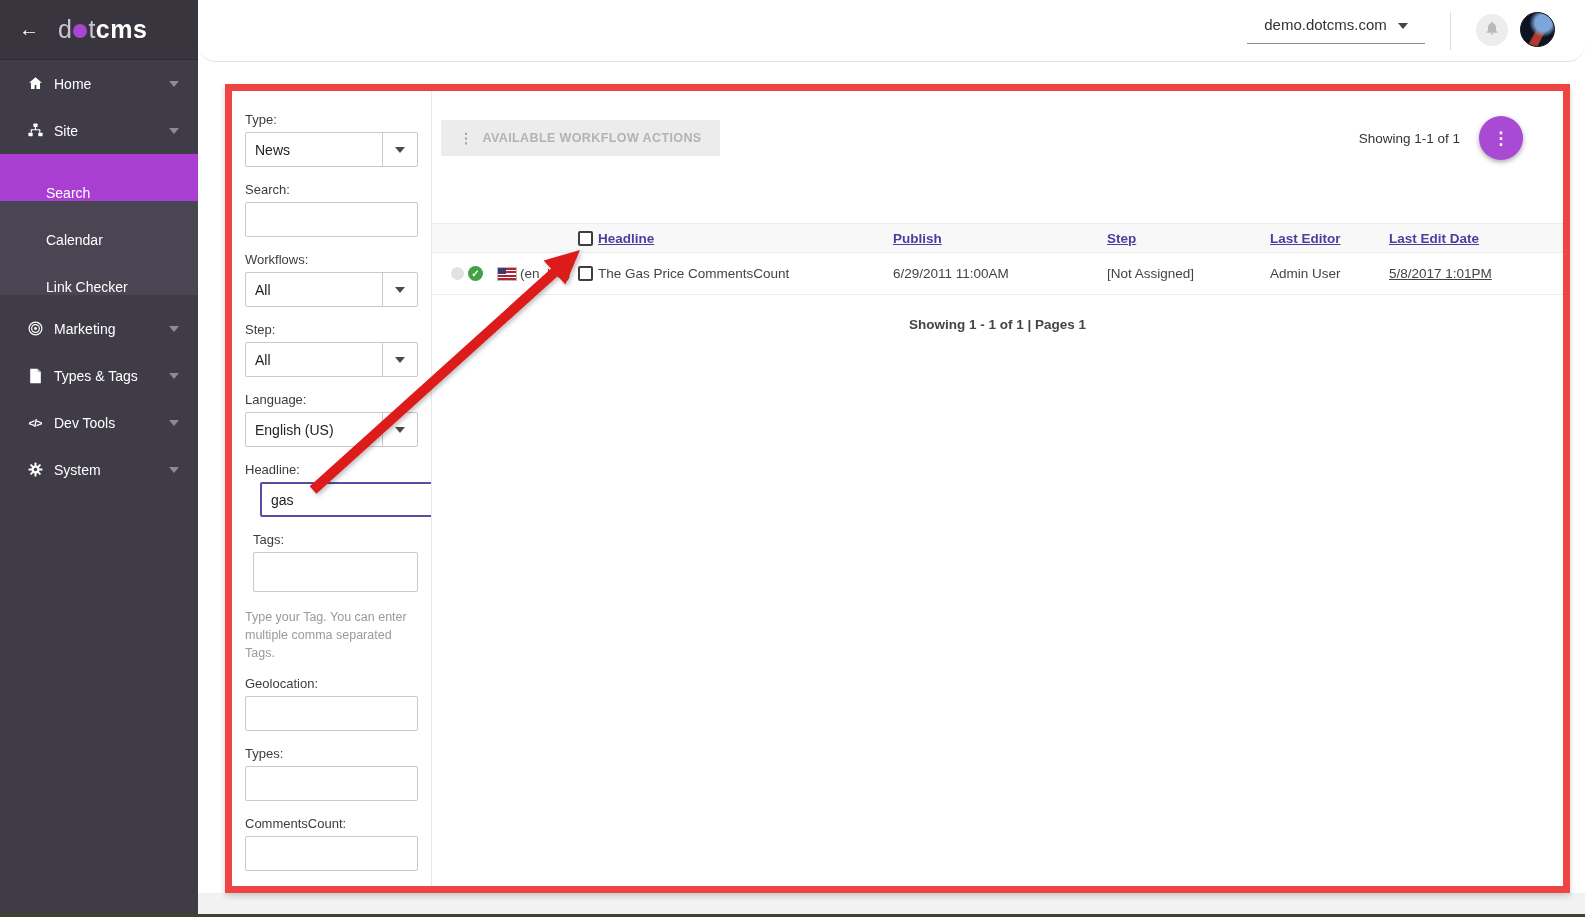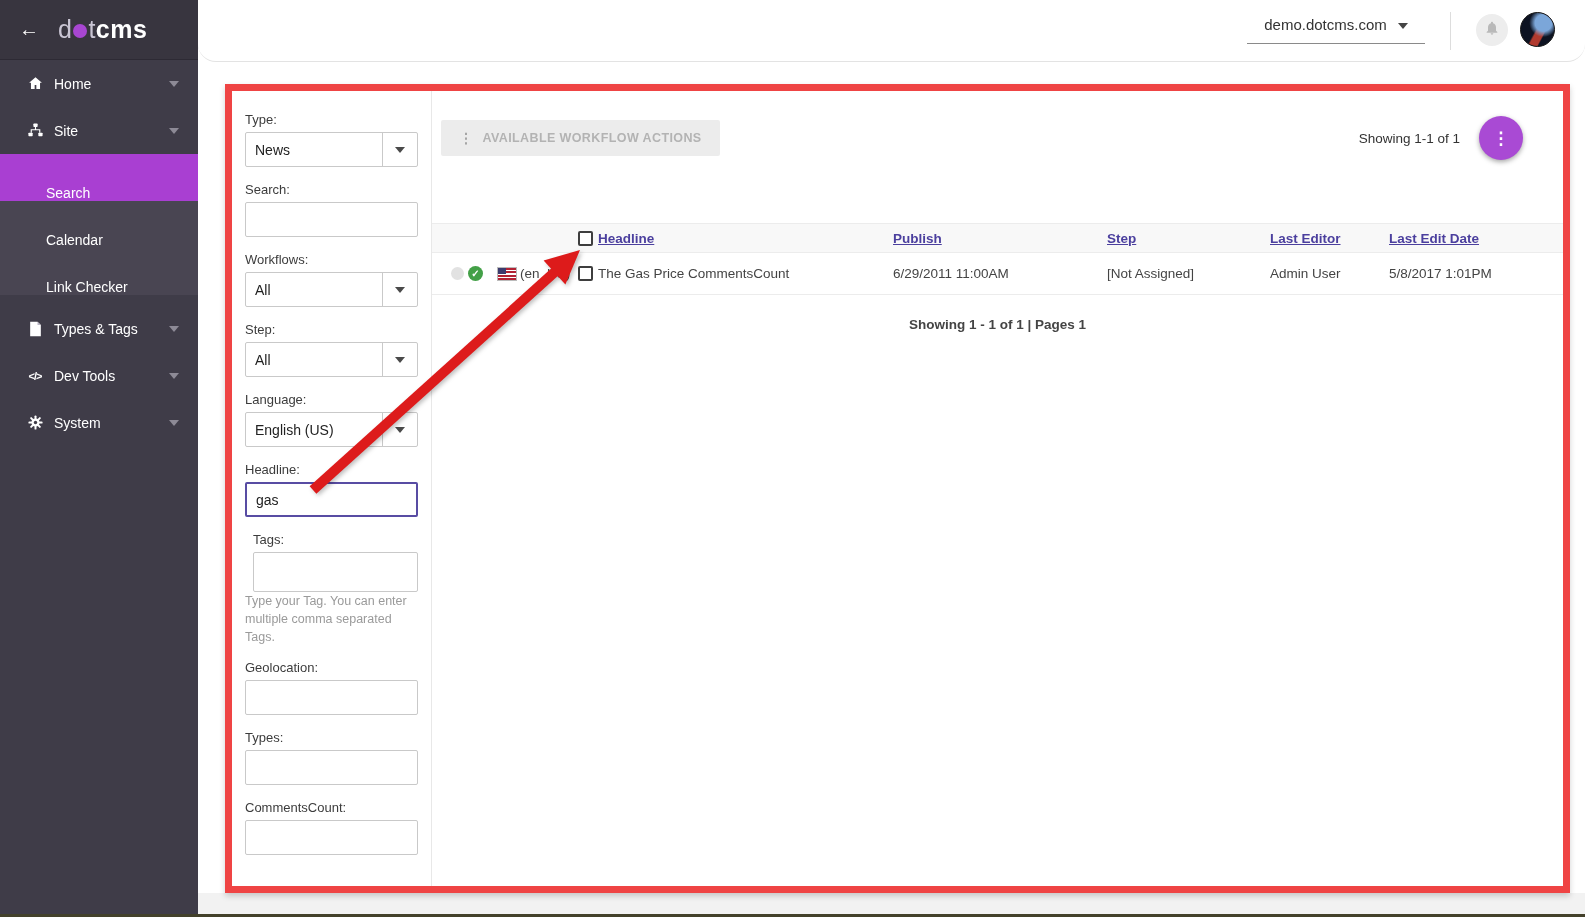--- a/index.html
+++ b/index.html
@@ -44,21 +44,21 @@
   .bottom-olive { position:absolute; left:0; top:914px; width:1585px; height:3px; background:#43412b; z-index:30; }
 
   
   .card { position:absolute; left:225px; top:84px; width:1345px; height:809px; background:#ffffff; border:7px solid #ef4444; box-shadow:0 3px 6px rgba(0,0,0,.18); z-index:2; }
 
   
   .filter-col { position:absolute; left:0; top:0; width:200px; height:100%; border-right:1px solid #e8e8e8; padding:21px 13px 0; overflow:hidden; }
   .f-label { font-size:13px; color:#3c3c3c; margin-bottom:5px; }
   .f-group { margin-bottom:15px; }
   .f-input { display:block; width:100%; height:35px; border:1px solid #c9c9c9; border-radius:2px; padding:0 9px; font-size:14px; color:#222; background:#fff; outline:none; }
-  .f-input.focused { border:2px solid #584ca3; }
+  .f-input.focused { border:2px solid #584ca3;margin-left:15px; }
   .f-textarea { height:40px; }
   .f-select { display:flex; height:35px; border:1px solid #c9c9c9; border-radius:2px; background:#fff; cursor:pointer; }
   .f-select .val { flex:1; display:flex; align-items:center; padding-left:9px; font-size:14px; color:#222; overflow:hidden; white-space:nowrap; }
   .f-select .caret-box { width:35px; border-left:1px solid #c9c9c9; display:flex; align-items:center; justify-content:center; }
   .dd-caret { width:0; height:0; border-left:5px solid transparent; border-right:5px solid transparent; border-top:6px solid #4a4a4a; }
   .helper { font-size:12.5px; color:#9a9a9a; line-height:1.45; margin-top:-9px; margin-bottom:14px; }
   .q-link { color:#4b3f9e; text-decoration:underline; cursor:pointer; }
 
   
   .list-area { position:absolute; left:200px; top:0; right:0; bottom:0; }
@@ -71,21 +71,21 @@
 
   .table { position:absolute; left:0; right:0; top:85px;margin-top:47px; }
   .thead { height:30px; background:#f8f8f8; border-top:1px solid #ececec; border-bottom:1px solid #ececec; display:flex; align-items:center; }
   .trow { height:42px; border-bottom:1px solid #ececec; display:flex; align-items:center; font-size:13.5px; color:#444; background:#fff; }
   .col-status { width:146px; display:flex; align-items:center; padding-left:19px; flex-shrink:0; }
   .col-check { width:20px; flex-shrink:0; display:flex; align-items:center; }
   .col-headline { width:295px; flex-shrink:0; padding-right:8px; }
   .col-publish { width:214px; flex-shrink:0; }
   .col-step { width:163px; flex-shrink:0; }
   .col-editor { width:119px; flex-shrink:0; }
-  .col-date { flex:1; }
+  .col-date { flex:1;text-decoration:underline; }
   .th-link { font-size:13.5px; font-weight:bold; color:#4b3f9e; text-decoration:underline; cursor:pointer; }
   .checkbox { width:15px; height:15px; border:2px solid #3e3e3e; border-radius:2px; background:#fff; cursor:pointer; }
   .status-dot { width:13px; height:13px; border-radius:50%; background:#e2e2e2; }
   .status-check { width:15px; height:15px; border-radius:50%; background:#43a047; color:#fff; font-size:10px; font-weight:bold; display:flex; align-items:center; justify-content:center; margin-left:4px; }
   .flag { width:18px; height:12px; position:relative; margin-left:15px; background:repeating-linear-gradient(180deg,#b22234 0 1.7px,#ffffff 1.7px 3.4px); outline:1px solid #bbb; }
   .flag::after { content:''; position:absolute; left:0; top:0; width:8px; height:6.5px; background:#3c3b6e; }
   .lang-label { margin-left:4px; color:#444; }
   .tfoot { margin-top:22px; text-align:center; font-size:13.5px; font-weight:bold; color:#444; }
 
   
@@ -135,20 +135,33 @@
     <div class="sub-item">
       <span>Calendar</span>
     </div>
     <div class="sub-item">
       <span>Link Checker</span>
     </div>
   </div>
 
   <div class="nav-gap"></div>
 
+  <div class="nav-item">
+    <span class="ni-icon">
+      <svg width="17" height="17" viewBox="0 0 24 24">
+          <g fill="none" stroke="#fff" stroke-width="1.7">
+            <circle cx="12" cy="12" r="9"></circle>
+            <circle cx="12" cy="12" r="5.4"></circle>
+          </g>
+          <circle cx="12" cy="12" r="2" fill="#fff"></circle>
+        </svg>
+    </span>
+    <span class="ni-label">Marketing</span>
+    <span class="chev down"></span>
+  </div>
 
   <div class="nav-item">
     <span class="ni-icon">
       <svg width="15" height="16" viewBox="0 0 20 24" fill="#fff">
           <path d="M2 1h11l5 5v17H2z"></path>
           <path d="M13 1l5 5h-5z" fill="#b9b5c4"></path>
         </svg>
     </span>
     <span class="ni-label">Types &amp; Tags</span>
     <span class="chev down"></span>
@@ -246,21 +259,21 @@
             <span class="dd-caret"></span>
           </span>
       </div>
     </div>
 
     <div class="f-group">
       <div class="f-label">Headline:</div>
       <input class="f-input focused" value="gas" style="">
     </div>
 
-    <div class="f-group" style="margin-bottom:9px;padding-left:8px;">
+    <div class="f-group" style="margin-bottom:25px;padding-left:8px;">
       <div class="f-label">Tags:</div>
       <input class="f-input f-textarea" value="" style="">
     </div>
     <div class="helper">Type your Tag. You can enter multiple comma separated Tags.</div>
 
     <div class="f-group">
       <div class="f-label">Geolocation:</div>
       <input class="f-input" value="" style="">
     </div>
 

